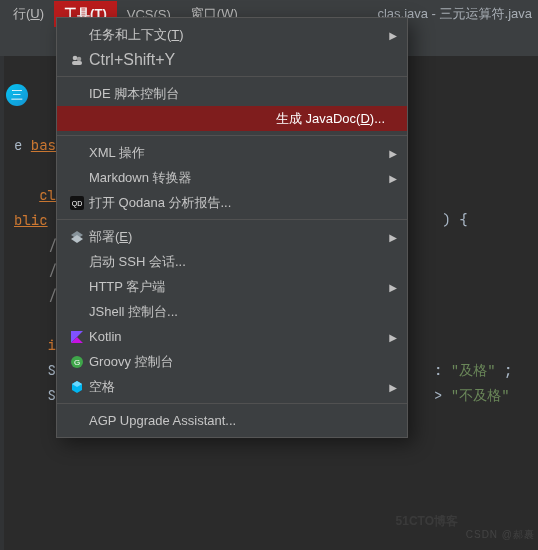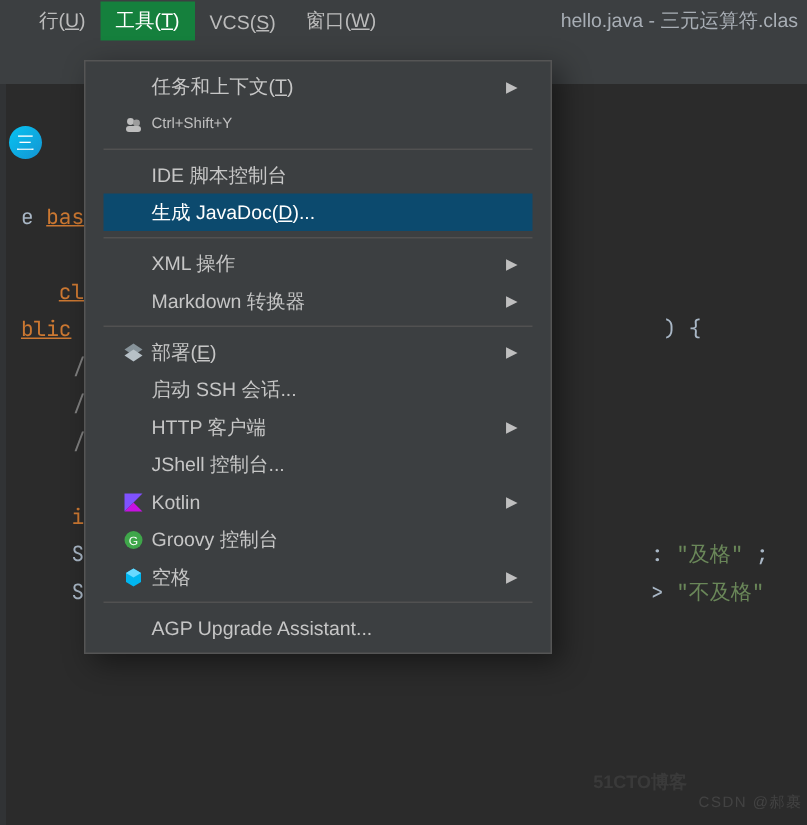--- a/index.html
+++ b/index.html
@@ -9,31 +9,31 @@
     font-family: "Microsoft YaHei", "Segoe UI", sans-serif;
     font-size: 13px;
     color: #bbbbbb;
     overflow: hidden;
     position: relative;
   }
   .menubar {
     display: flex; align-items: center;
     height: 28px;
     background: #3c3f41;
-    padding-left: 16px;
+    padding-left: 3px;
     gap: 0;
     position: relative;
     z-index: 5;
   }
   .menu-item {
     padding: 4px 10px;
     color: #bbbbbb;
     cursor: default;
   }
-  .menu-item.active { background: #15803d; color: #fff; }
+  .menu-item.active { background: #b91c1c; color: #fff; font-weight: bold; }
   .underline { text-decoration: underline; }
   .title-spacer { flex: 1; }
   .title-right { color: #a8aeb5; padding-right: 6px; white-space: nowrap; }
   .tabbar-bg {
     position: absolute; top: 28px; left: 0; right: 0; height: 28px;
     background: #3c3f41;
   }
   .logo-dot {
     position: absolute; left: 6px; top: 84px;
     width: 22px; height: 22px; border-radius: 50%;
@@ -51,43 +51,43 @@
     padding: 50px 8px 8px 8px;
     white-space: pre;
     color: #a9b7c6;
   }
   .kw { color: #cc7832; text-decoration: underline; }
   .com { color: #808080; }
   .int { color: #cc7832; }
   .str { color: #6a8759; }
   .dropdown {
     position: absolute;
-    left: 56px; top: 40px;
-    width: 312px;
+    left: 56px; top: 17px;
+    width: 352px;
     background: #3c3f41;
     border: 1px solid #555;
     box-shadow: 6px 6px 18px rgba(0,0,0,0.45);
     z-index: 20;
-    padding: 4px 12px;
+    padding: 4px 0;
   }
   .dd-item {
     display: flex; align-items: center;
     height: 25px;
     padding: 0 22px 0 8px;
     color: #c6c6c6;
     position: relative;
     cursor: default;
   }
-  .dd-item.selected { background: #0c4a6e; color: #fff; }
+  .dd-item.selected { background: #7f1d1d; color: #fff; text-align: right; }
   .dd-icon {
     width: 24px; display:inline-flex; align-items:center; justify-content:center;
     flex-shrink: 0;
   }
   .dd-label { flex: 1; white-space: nowrap; }
-  .dd-short { color: #bfbfbf; font-size: 10px; }
+  .dd-short { color: #bfbfbf; font-size: 16px; }
   .dd-sep { height: 1px; background: #515151; margin: 4px 0; }
   .dd-arrow {
     position: absolute; right: 10px; top: 50%; transform: translateY(-50%);
     color: #bfbfbf; font-size: 10px;
   }
   .wm {
     position: absolute; right: 3px; bottom: 8px;
     color: rgba(200,200,200,0.15); font-size: 10px;
     letter-spacing: 1px;
   }
@@ -99,21 +99,21 @@
 </style>
 </head>
 <body>
 
 <div class="menubar">
   <div class="menu-item"><span>行(</span><span class="underline">U</span><span>)</span></div>
   <div class="menu-item active"><span>工具(</span><span class="underline">T</span><span>)</span></div>
   <div class="menu-item"><span>VCS(</span><span class="underline">S</span><span>)</span></div>
   <div class="menu-item"><span>窗口(</span><span class="underline">W</span><span>)</span></div>
   <div class="title-spacer"></div>
-  <div class="title-right">hello.java - 三元运算符.clas</div>
+  <div class="title-right">clas.java - 三元运算符.java</div>
 </div>
 
 <div class="tabbar-bg"></div>
 <div class="logo-dot">三</div>
 <div class="gutter"></div>
 
 <div class="code-area">
 <span>e </span><span class="kw">bas</span>
 
    <span class="kw">clas</span>
@@ -156,20 +156,29 @@
   <div class="dd-item">
     <span class="dd-icon"></span>
     <span class="dd-label">XML 操作</span>
     <span class="dd-arrow">▶</span>
   </div>
   <div class="dd-item">
     <span class="dd-icon"></span>
     <span class="dd-label">Markdown 转换器</span>
     <span class="dd-arrow">▶</span>
   </div>
+  <div class="dd-item">
+    <span class="dd-icon">
+        <svg width="14" height="14">
+          <rect width="14" height="14" rx="2" fill="#111"></rect>
+          <text x="7" y="10" font-size="7" fill="#fff" text-anchor="middle" font-family="Arial">QD</text>
+        </svg>
+      </span>
+    <span class="dd-label">打开 Qodana 分析报告...</span>
+  </div>
   <div class="dd-sep"></div>
   <div class="dd-item">
     <span class="dd-icon">
         <svg width="14" height="14">
           <polygon points="7,1 13,5 7,9 1,5" fill="#87939a"></polygon>
           <polygon points="7,5 13,9 7,13 1,9" fill="#b7c1c7"></polygon>
         </svg>
       </span>
     <span class="dd-label"><span>部署(</span><span class="underline">E</span><span>)</span></span>
     <span class="dd-arrow">▶</span>

